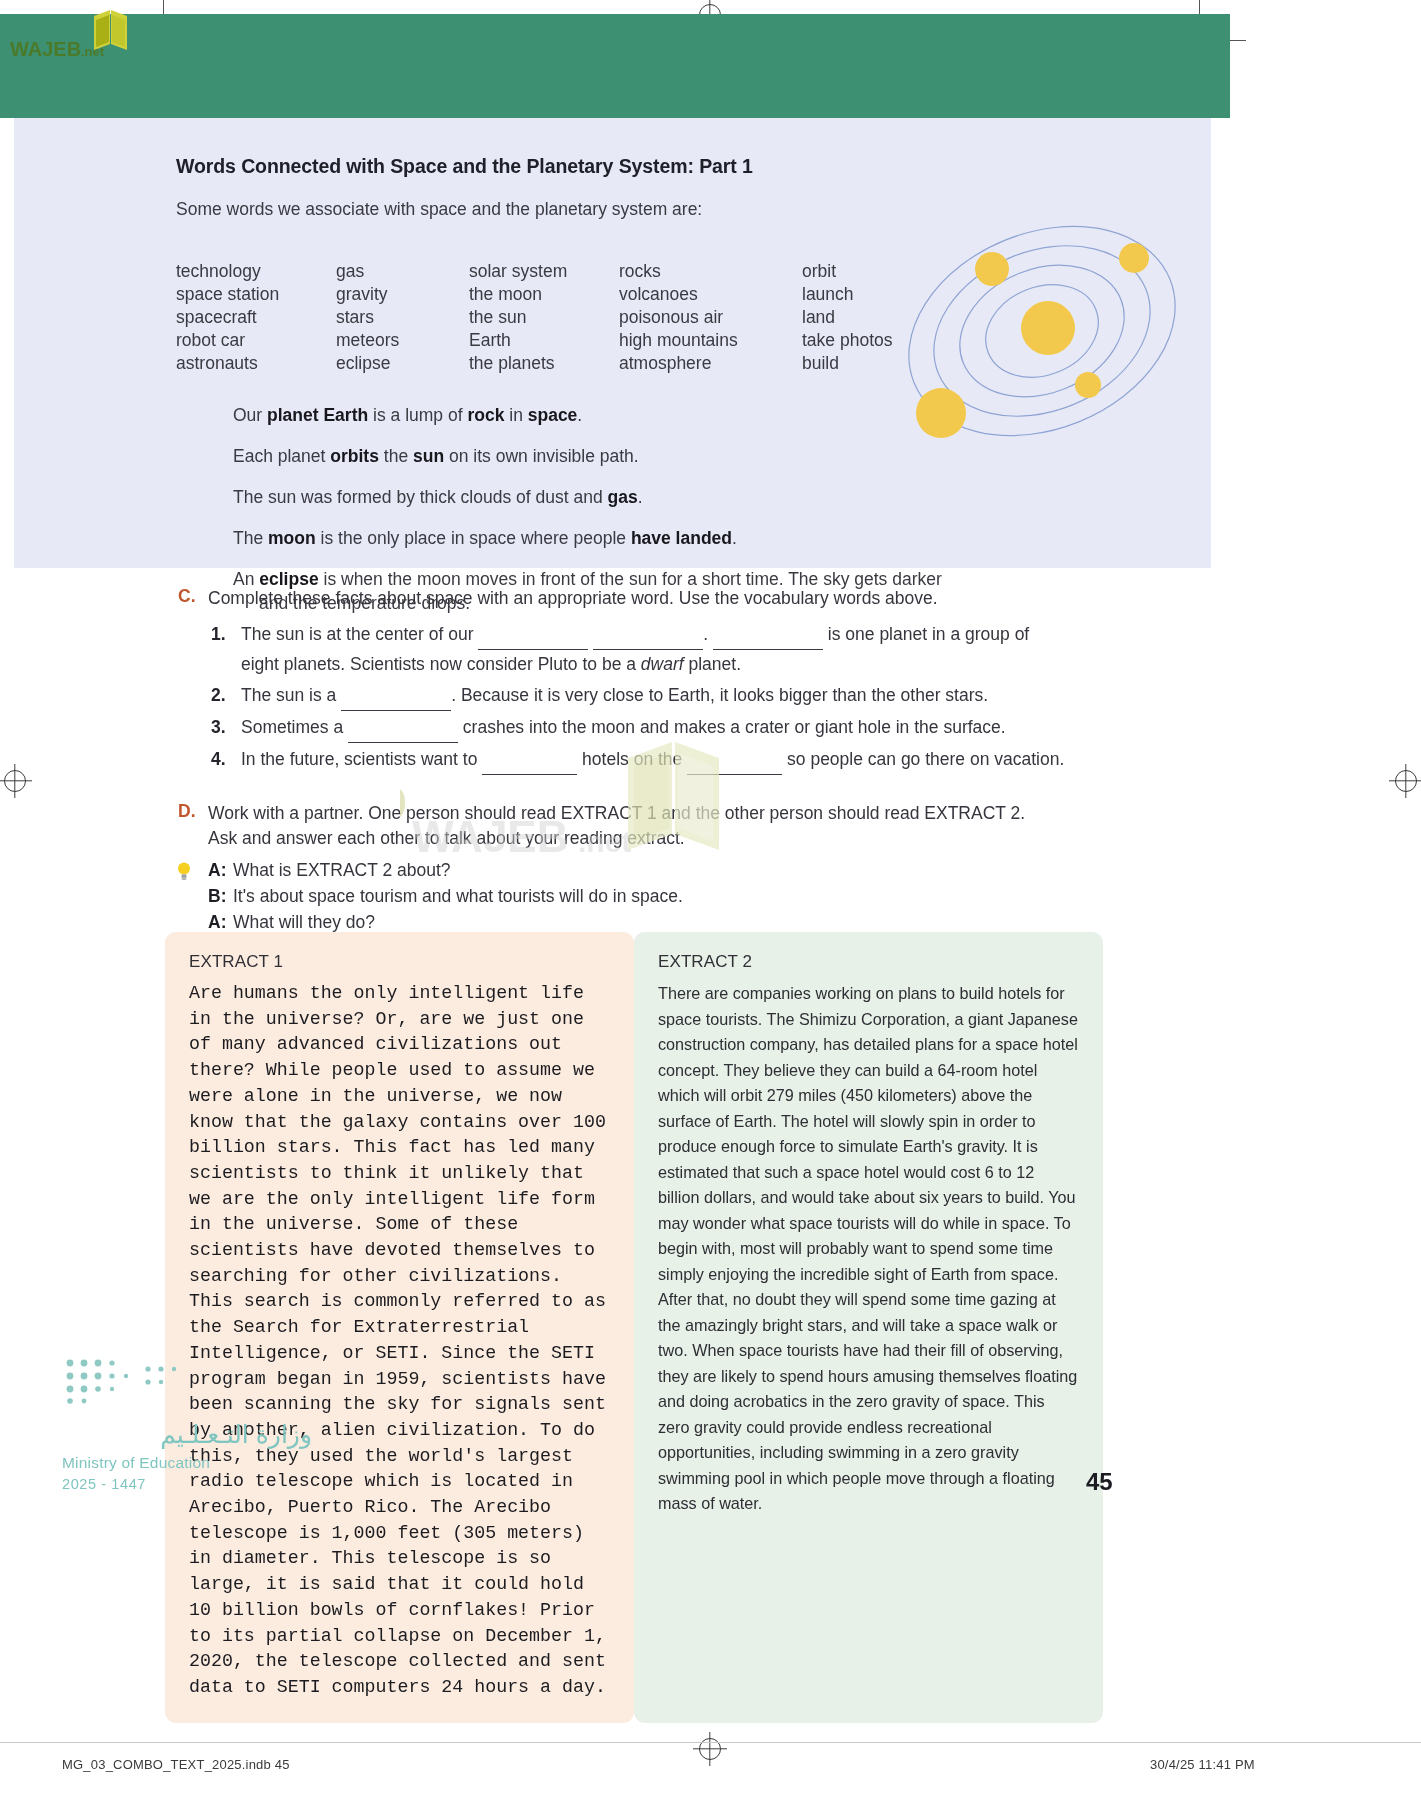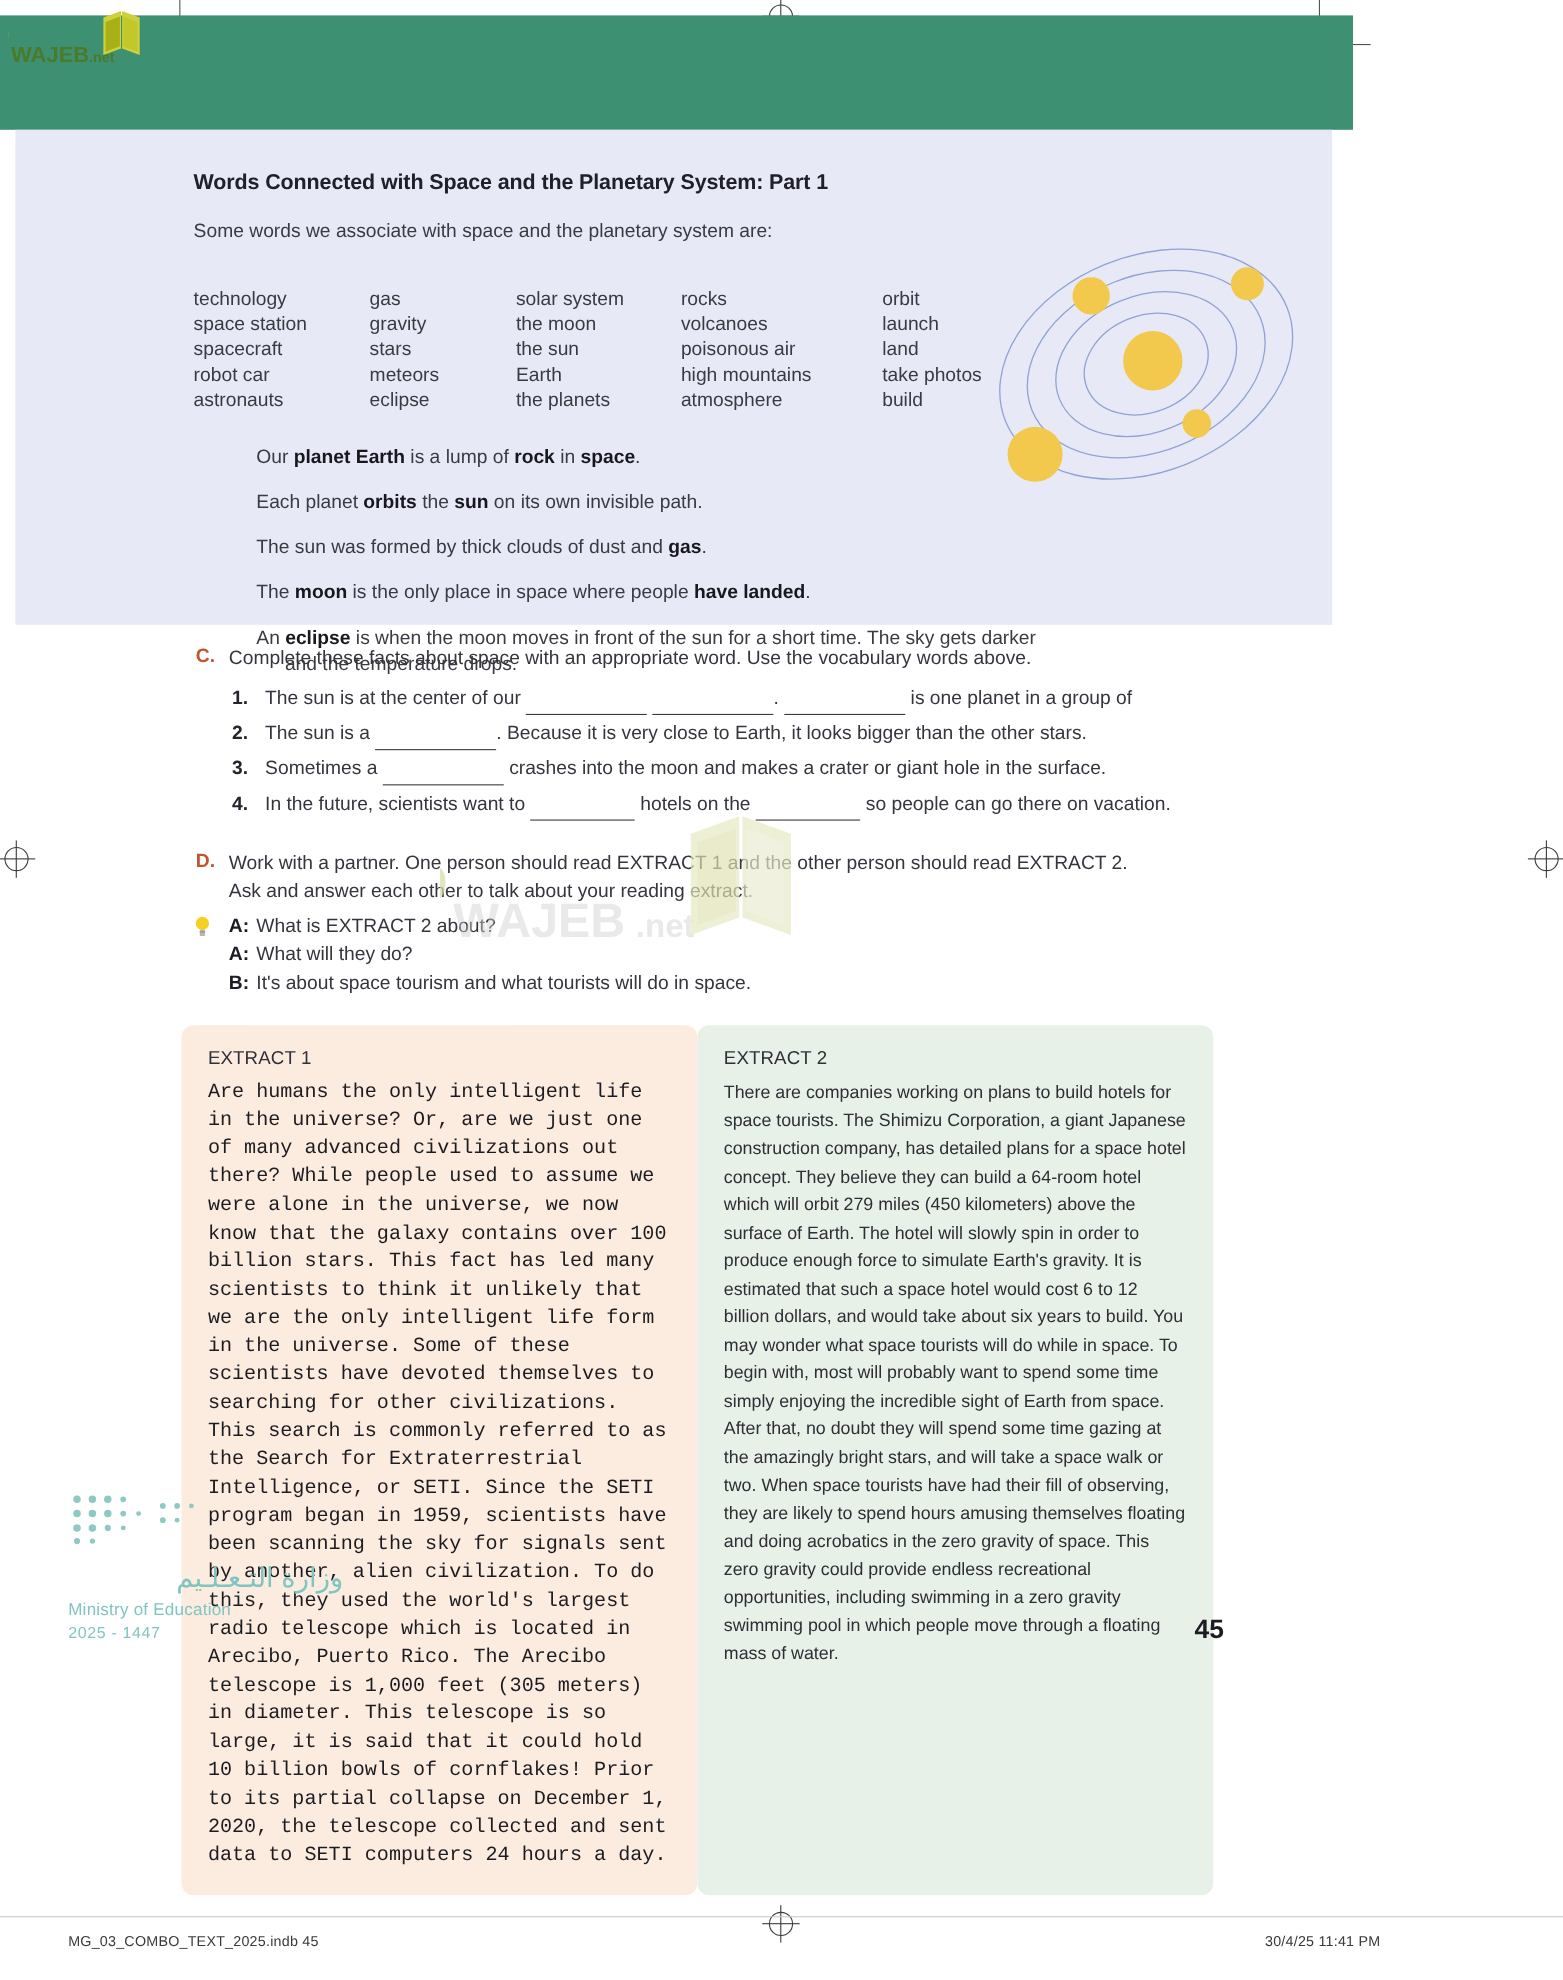--- a/index.html
+++ b/index.html
@@ -231,43 +231,43 @@
     <path d="M50,11 L85,24 L85,99 L50,86 Z" fill="#eaedd0"></path>
   </g>
 </svg>
 
 <div class="exercises">
 
   <div class="ex-block">
     <span class="ex-letter">C.</span>
     <div class="ex-intro">Complete these facts about space with an appropriate word. Use the vocabulary words above.</div>
     <ul class="ex-list" id="ex-c-list">
-        <li class="ex-item"><span class="ex-num">1.</span>The sun is at the center of our <span class="blank b-md">&nbsp;</span> <span class="blank b-md">&nbsp;</span>. <span class="blank b-md">&nbsp;</span> is one planet in a group of</li>
+        <li class="ex-item"><span class="ex-num">1.</span>The sun is at the center of our <span class="blank b-md">&nbsp;</span> <span class="blank b-md">&nbsp;</span>. <span class="blank b-md">&nbsp;</span> is one planet in a group of<div>eight planets. Scientists now consider Pluto to be a <i>dwarf</i> planet.</div></li>
         <li class="ex-item"><span class="ex-num">2.</span>The sun is a <span class="blank b-md">&nbsp;</span>.  Because it is very close to Earth, it looks bigger than the other stars.</li>
         <li class="ex-item"><span class="ex-num">3.</span>Sometimes a <span class="blank b-md">&nbsp;</span> crashes into the moon and makes a crater or giant hole in the surface.</li>
         <li class="ex-item"><span class="ex-num">4.</span>In the future, scientists want to <span class="blank b-sm">&nbsp;</span> hotels on the <span class="blank b-sm">&nbsp;</span> so people can go there on vacation.</li>
       </ul>
   </div>
 
   <div class="ex-block" style="margin-top:26px">
     <span class="ex-letter">D.</span>
     <div class="ex-intro">Work with a partner. One person should read EXTRACT 1 and the other person should read EXTRACT 2.</div>
     <div class="ex-intro">Ask and answer each other to talk about your reading extract.</div>
   </div>
 
   <div class="dialogue">
     <svg class="bulb" viewBox="0 0 16 22">
       <circle cx="8" cy="7.5" r="6" fill="#f5d020"></circle>
       <rect x="5.6" y="13" width="4.8" height="6" rx="1.1" fill="#b8b8b8"></rect>
       <rect x="5.6" y="14.6" width="4.8" height="1.1" fill="#8f8f8f"></rect>
     </svg>
     <div id="dialogue-lines">
         <div class="dlg-line"><b>A:</b><span>What is EXTRACT 2 about?</span></div>
+        <div class="dlg-line"><b>B:</b><span>It's about space tourism and what tourists will do in space.</span></div>
         <div class="dlg-line"><b>A:</b><span>What will they do?</span></div>
-        <div class="dlg-line"><b>B:</b><span>It's about space tourism and what tourists will do in space.</span></div>
       </div>
   </div>
 
 </div>
 
 <div class="extracts">
   <div class="extract-box extract-1">
     <div class="extract-label">EXTRACT 1</div>
     <div class="extract-body-serif">Are humans the only intelligent life in the universe? Or, are we just one of many advanced civilizations out there? While people used to assume we were alone in the universe, we now know that the galaxy contains over 100 billion stars. This fact has led many scientists to think it unlikely that we are the only intelligent life form in the universe. Some of these scientists have devoted themselves to searching for other civilizations. This search is commonly referred to as the Search for Extraterrestrial Intelligence, or SETI. Since the SETI program began in 1959, scientists have been scanning the sky for signals sent by another, alien civilization. To do this, they used the world's largest radio telescope which is located in Arecibo, Puerto Rico. The Arecibo telescope is 1,000 feet (305 meters) in diameter. This telescope is so large, it is said that it could hold 10 billion bowls of cornflakes! Prior to its partial collapse on December 1, 2020, the telescope collected and sent data to SETI computers 24 hours a day.</div>
   </div>

